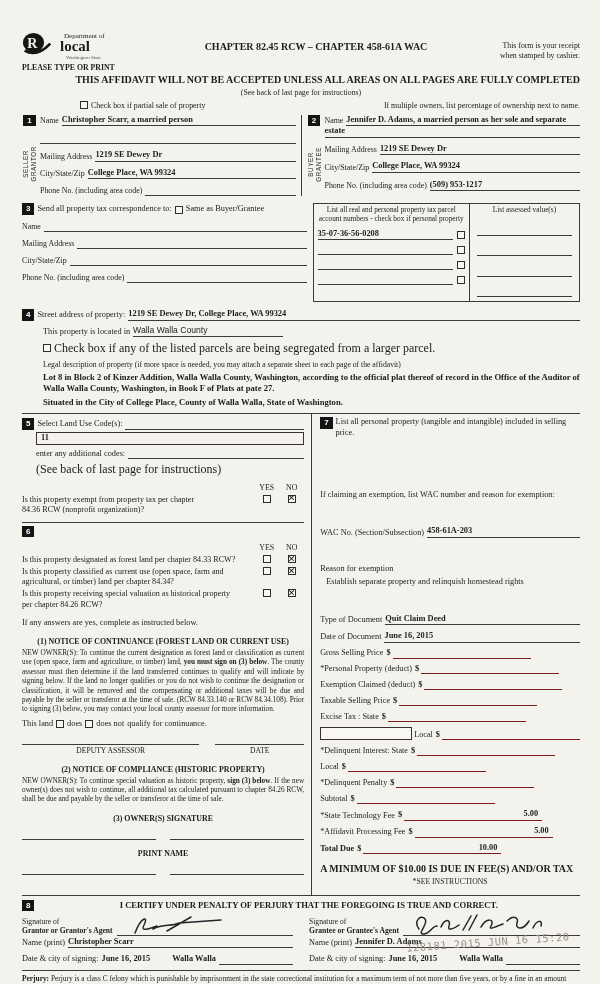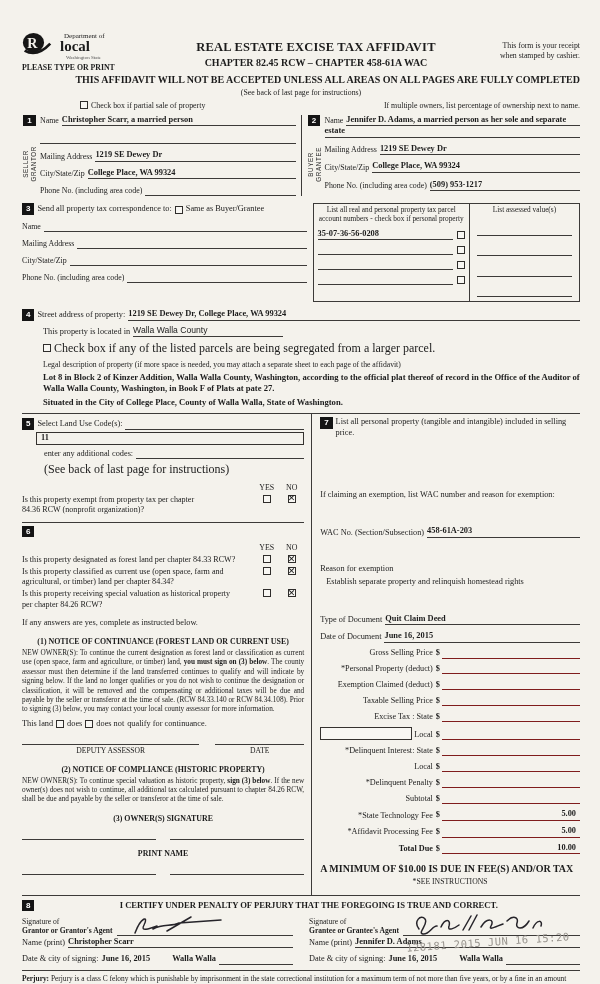--- a/index.html
+++ b/index.html
@@ -54,38 +54,38 @@
 .s4{margin-top:7px;border-bottom:1px solid #3c3a38;padding-bottom:5px}
 .sans{font-family:"Liberation Sans",sans-serif;font-size:8.6px}
 .leg-lab{font-size:7.7px;margin-top:4px}
 .leg-val{font-weight:bold;font-size:8.6px;margin-top:2px;line-height:1.35}
 
 .cols{display:flex;border-bottom:1px solid #3c3a38}
 .cleft{width:52%;border-right:1px solid #3c3a38;padding:4px 7px 8px 0}
 .cright{flex:1;padding:3px 0 8px 8px}
 .rule2{border-top:1px solid #3c3a38;margin-top:7px}
 .codebox{border:1px solid #35322f;height:13px;margin:2px 0 0 14px;padding:0 4px;font-weight:bold}
-.ind{margin-left:22px}
+.ind{margin-left:14px}
 .small{font-size:12px}
 .ynhead{display:flex;justify-content:flex-end;margin-top:6px;font-size:7.9px}
 .yn{width:25px;display:flex;justify-content:center;flex:none}
 .ynhead span{width:25px;text-align:center}
 .qrow{display:flex;align-items:flex-start;margin-top:2px}
 .qtext{flex:1;padding-right:3px;font-size:8.1px}
 .ntitle{font-size:7.9px;font-weight:bold;text-align:center;margin-top:9px}
 .nbody{font-size:7.25px;line-height:1.3;margin-top:2px;text-align:justify}
 .dep-row{display:flex;gap:16px;margin-top:15px}
 .under-label{border-top:1px solid #3c3a38;text-align:center;font-size:7.6px;padding-top:1px}
 .f2{flex:2}.f1{flex:1}
 .seg-row{display:flex;gap:14px;margin-top:15px}
 .seg{flex:1;border-top:1px solid #3c3a38}
 
 .sp{height:52px}
 .sp2{height:26px}
-.mrow{display:flex;justify-content:flex-end;align-items:flex-end;margin-top:5.5px}
+.mrow{display:flex;align-items:flex-end;margin-top:5.5px}
 .mlab{text-align:right;font-size:8.2px}
 .dollar{margin:0 2px 0 3px;font-weight:bold}
 .mline{width:138px;border-bottom:1px solid #7f1d1d;text-align:right;font-weight:bold;min-height:10px;padding-right:4px;flex:none}
 .tbox{width:92px;height:13px;border:1px solid #35322f;margin-right:auto;background:#f8f7f3}
 .minnote{font-size:10px;font-weight:bold;margin-top:9px}
 .seeinstr{font-size:7.7px;text-align:center;margin-top:1px}
 
 .certify{margin-top:4px;align-items:center}
 .certify .ct{font-size:8.6px}
 .s8cols{display:flex;gap:16px;margin-top:3px}
@@ -115,21 +115,20 @@
         </svg>
         <div class="logo-text">
           <div class="lt1">Department of</div>
           <div class="lt2">local</div>
           <div class="lt3">Washington State</div>
         </div>
       </div>
       <div class="please b">PLEASE TYPE OR PRINT</div>
     </div>
     <div class="hdr-center">
-      <div class="title b">REAL ESTATE EXCISE TAX AFFIDAVIT</div>
       <div class="chapter b">CHAPTER 82.45 RCW – CHAPTER 458-61A WAC</div>
     </div>
     <div class="hdr-right">
       <div>This form is your receipt</div>
       <div>when stamped by cashier.</div>
     </div>
   </div>
   <div class="notice b">THIS AFFIDAVIT WILL NOT BE ACCEPTED UNLESS ALL AREAS ON ALL PAGES ARE FULLY COMPLETED</div>
   <div class="seeback">(See back of last page for instructions)</div>
   <div class="partial-row">

